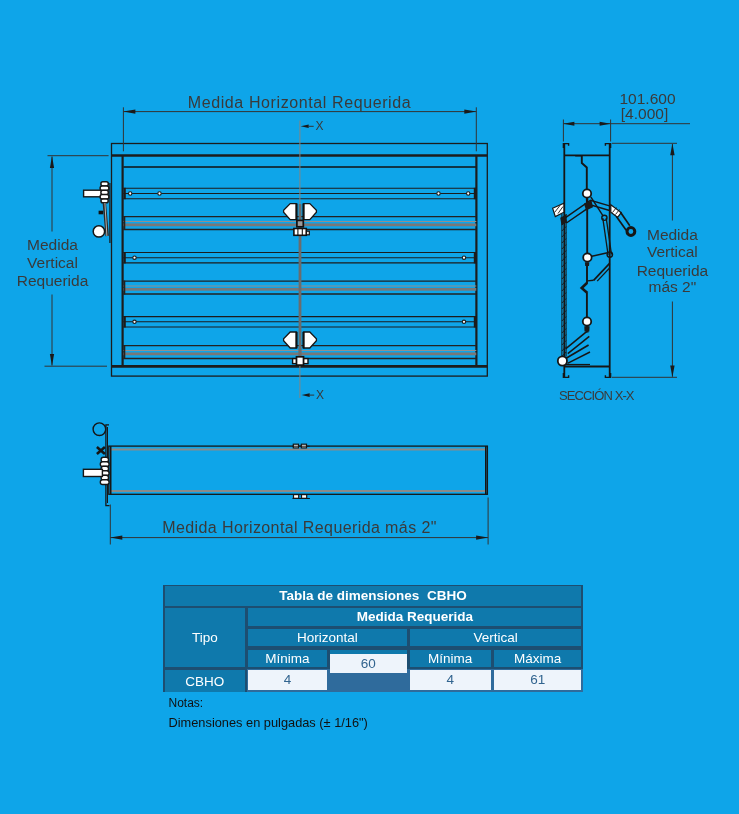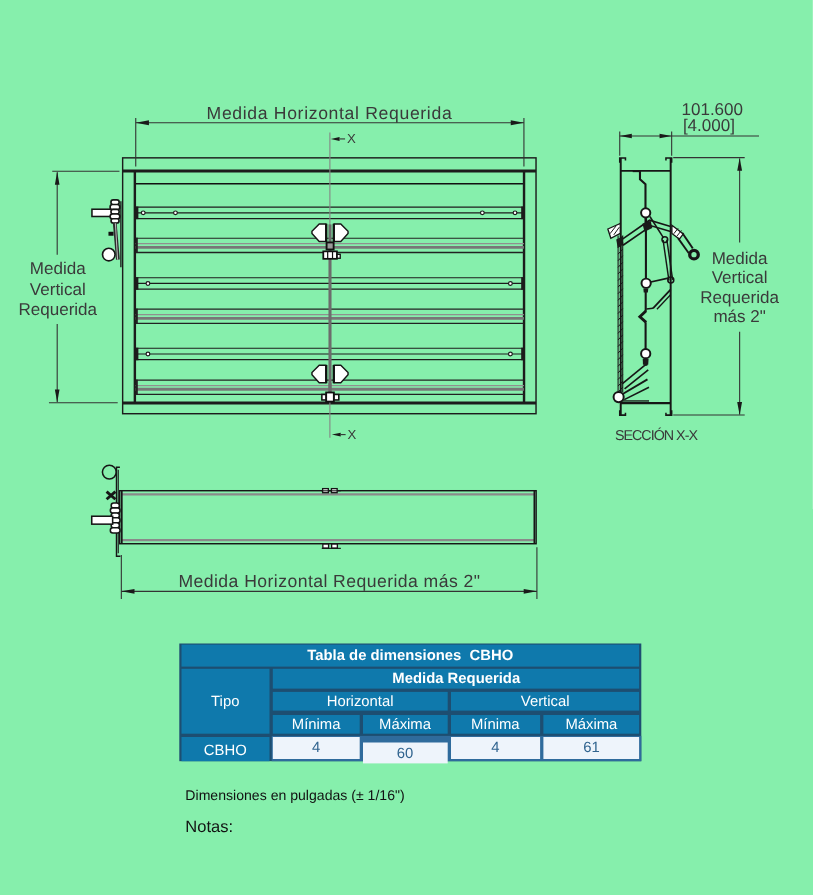--- a/index.html
+++ b/index.html
@@ -1,16 +1,16 @@
 <!DOCTYPE html>
 <html><head>
 <meta charset="utf-8">
 <style>
   html,body{margin:0;padding:0;background:#fff;}
-  #page{position:relative;width:739px;height:814px;background:#86efac;overflow:hidden;
+  #page{position:relative;width:739px;height:814px;background:#0ea5e9;overflow:hidden;
         font-family:"Liberation Sans", sans-serif;}
   #page svg{position:absolute;left:0;top:0;}
   .abs{position:absolute;}
   .cB{background:#0f79ac;display:flex;align-items:center;justify-content:center;}
   .cL{background:#eef4fb;display:flex;align-items:center;justify-content:center;color:#31648f;}
 </style>
 </head>
 <body>
 <div id="page">
 <svg width="739" height="814" viewBox="0 0 739 814">
@@ -305,19 +305,19 @@
         <b>Medida Requerida</b>
       </div>
   <div class="abs cB" style="left:246.8px;top:44.7px;width:171.6px;height:17.2px;">Vertical</div>
   <div class="abs cB" style="left:85.2px;top:65.1px;width:78.4px;height:17.3px;">Mínima</div>
   <div class="abs cB" style="left:166.8px;top:65.1px;width:76.8px;height:17.3px;">Máxima</div>
   <div class="abs cB" style="left:246.8px;top:65.1px;width:80.9px;height:17.3px;">Mínima</div>
   <div class="abs cB" style="left:330.9px;top:65.1px;width:87.5px;height:17.3px;">Máxima</div>
   <div class="abs" style="left:83.6px;top:84px;width:336.4px;height:23.5px;background:#2f6b9c;"></div>
   <div class="abs cB" style="left:1.6px;top:85.6px;width:80.4px;height:22px;">CBHO</div>
   <div class="abs cL" style="left:85.2px;top:85.6px;width:78.4px;height:19.4px;">4</div>
-  <div class="abs cL" style="left:166.8px;top:90px;width:76.8px;height:19.4px;">60</div>
+  <div class="abs cL" style="left:166.8px;top:69px;width:76.8px;height:19.4px;">60</div>
   <div class="abs cL" style="left:246.8px;top:85.6px;width:80.9px;height:19.4px;">4</div>
   <div class="abs cL" style="left:330.9px;top:85.6px;width:87.5px;height:19.4px;">61</div>
 </div>
-<div class="abs" style="left:168.5px;top:695.6px;font-size:15px;color:#111;margin-top:47px;">Notas:</div>
+<div class="abs" style="left:168.5px;top:695.6px;font-size:12px;color:#111;">Notas:</div>
 <div class="abs" style="left:168.5px;top:714.6px;font-size:12.8px;color:#111;">Dimensiones en pulgadas (± 1/16")</div>
 </div>
 
 </body></html>

